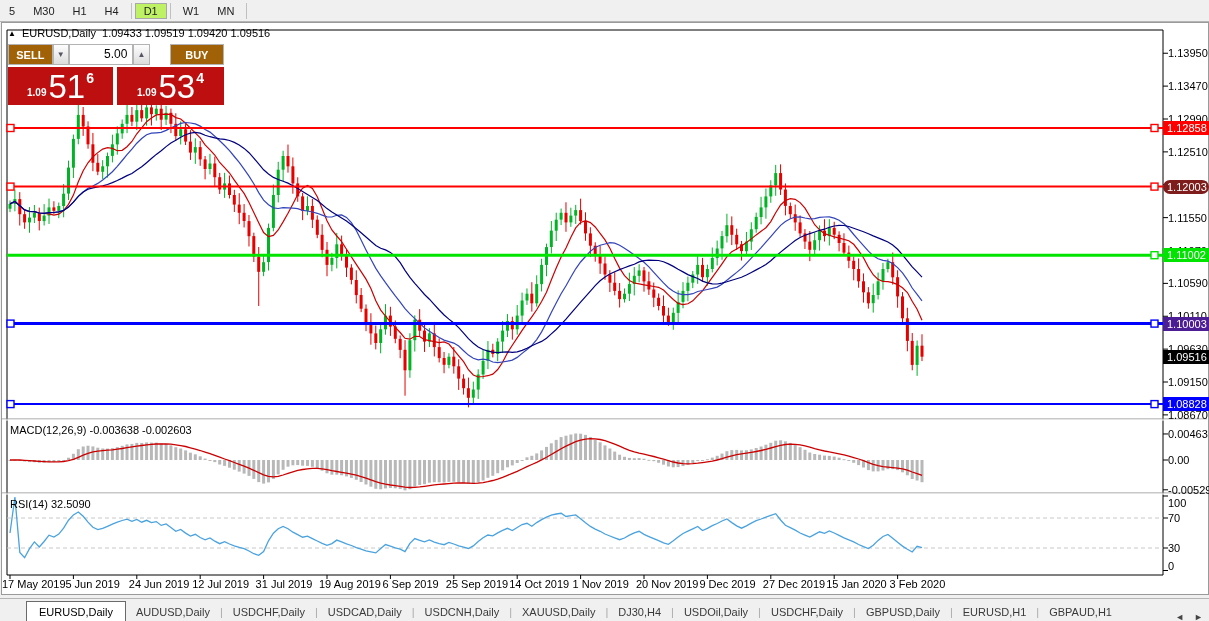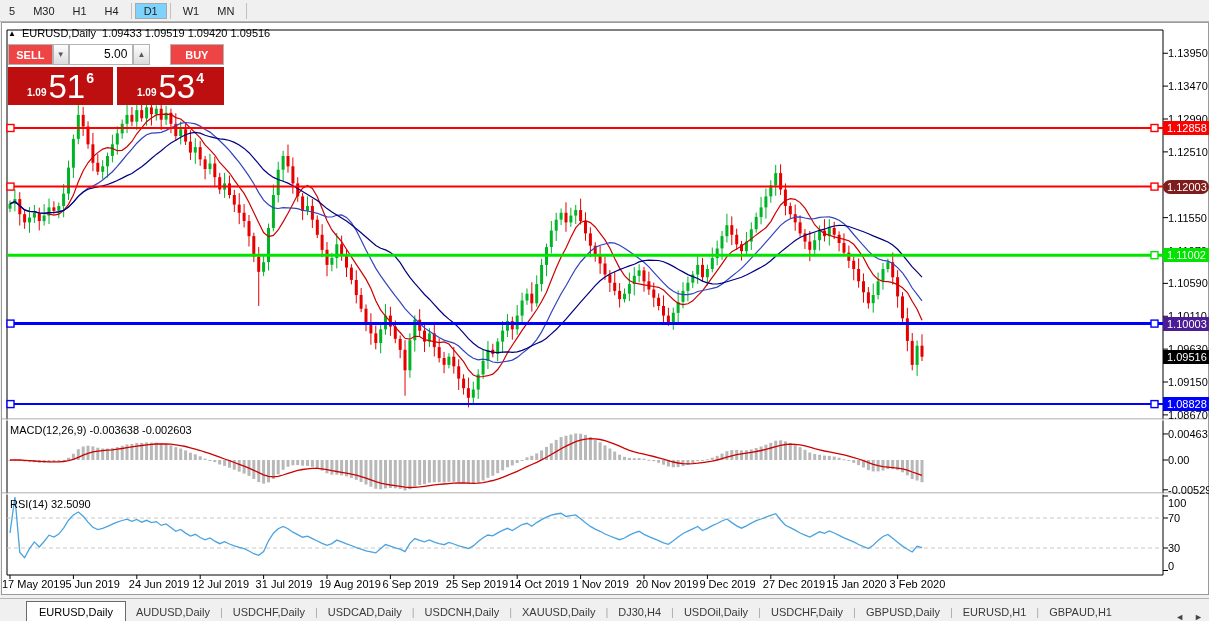--- a/index.html
+++ b/index.html
@@ -3,35 +3,35 @@
 <meta charset="utf-8">
 <style>
   html,body{margin:0;padding:0;background:#e8e8e8;}
   #root{position:relative;width:1209px;height:621px;background:#f0f0f0;
         font-family:"Liberation Sans","DejaVu Sans",sans-serif;overflow:hidden;
         -webkit-font-smoothing:none;}
   
   #toolbar{position:absolute;left:0;top:0;width:1209px;height:21px;background:#f0f0f0;
            border-bottom:1px solid #b5b5b5;display:flex;align-items:center;}
   .tfbtn{font-size:11px;color:#222;padding:2px 9px;margin:0;cursor:default;}
-  .tfbtn.active{background:#7dd3fc;border:1px solid #a8a8a8;padding:1px 8px;}
+  .tfbtn.active{background:#bef264;border:1px solid #a8a8a8;padding:1px 8px;}
   .tbsep{width:1px;height:16px;background:#c0c0c0;margin:0 3px;}
   
   #chartwin{position:absolute;left:1px;top:22px;width:1206px;height:571px;background:#ffffff;
             border:1px solid #9a9a9a;}
   #plot{position:absolute;left:0;top:0;}
   .axis-label{position:absolute;font-size:11px;color:#000;white-space:nowrap;line-height:13px;}
   .hline-label{position:absolute;left:1163px;width:46px;height:14px;font-size:11px;line-height:14px;
                color:#fff;padding-left:4px;box-sizing:border-box;white-space:nowrap;}
   .date-label{position:absolute;top:578px;font-size:11px;color:#000;white-space:nowrap;}
   .ind-label{position:absolute;font-size:11px;color:#000;white-space:nowrap;}
   
   #tradepanel{position:absolute;left:8px;top:44px;width:216px;height:61px;}
   .tp-row1{position:absolute;left:0;top:0;width:216px;height:21px;display:flex;}
-  .tp-btn{background:#ef4444;color:#fff;font-size:11px;font-weight:bold;text-align:center;
+  .tp-btn{background:#a16207;color:#fff;font-size:11px;font-weight:bold;text-align:center;
           line-height:21px;border:1px solid #b3b3b3;box-sizing:border-box;}
   .tp-spin{width:18px;background:linear-gradient(#fdfdfd,#dcdcdc);border:1px solid #b3b3b3;
            box-sizing:border-box;font-size:8px;color:#556;text-align:center;line-height:19px;}
   .tp-vol{width:72px;background:#fff;border:1px solid #b3b3b3;box-sizing:border-box;
           font-size:12px;color:#000;text-align:right;padding:0 5px 0 0;line-height:19px;}
   .quote-box{position:absolute;top:23px;height:38px;background:#bd0f0f;color:#fff;
              display:flex;align-items:flex-end;justify-content:center;padding-bottom:3px;box-sizing:border-box;}
   .q-prefix{font-size:10px;font-weight:bold;margin:0 2px 4px 0;}
   .q-big{font-size:33px;line-height:30px;font-weight:normal;}
   .q-sup{font-size:14px;font-weight:bold;margin:0 0 16px 1px;}

